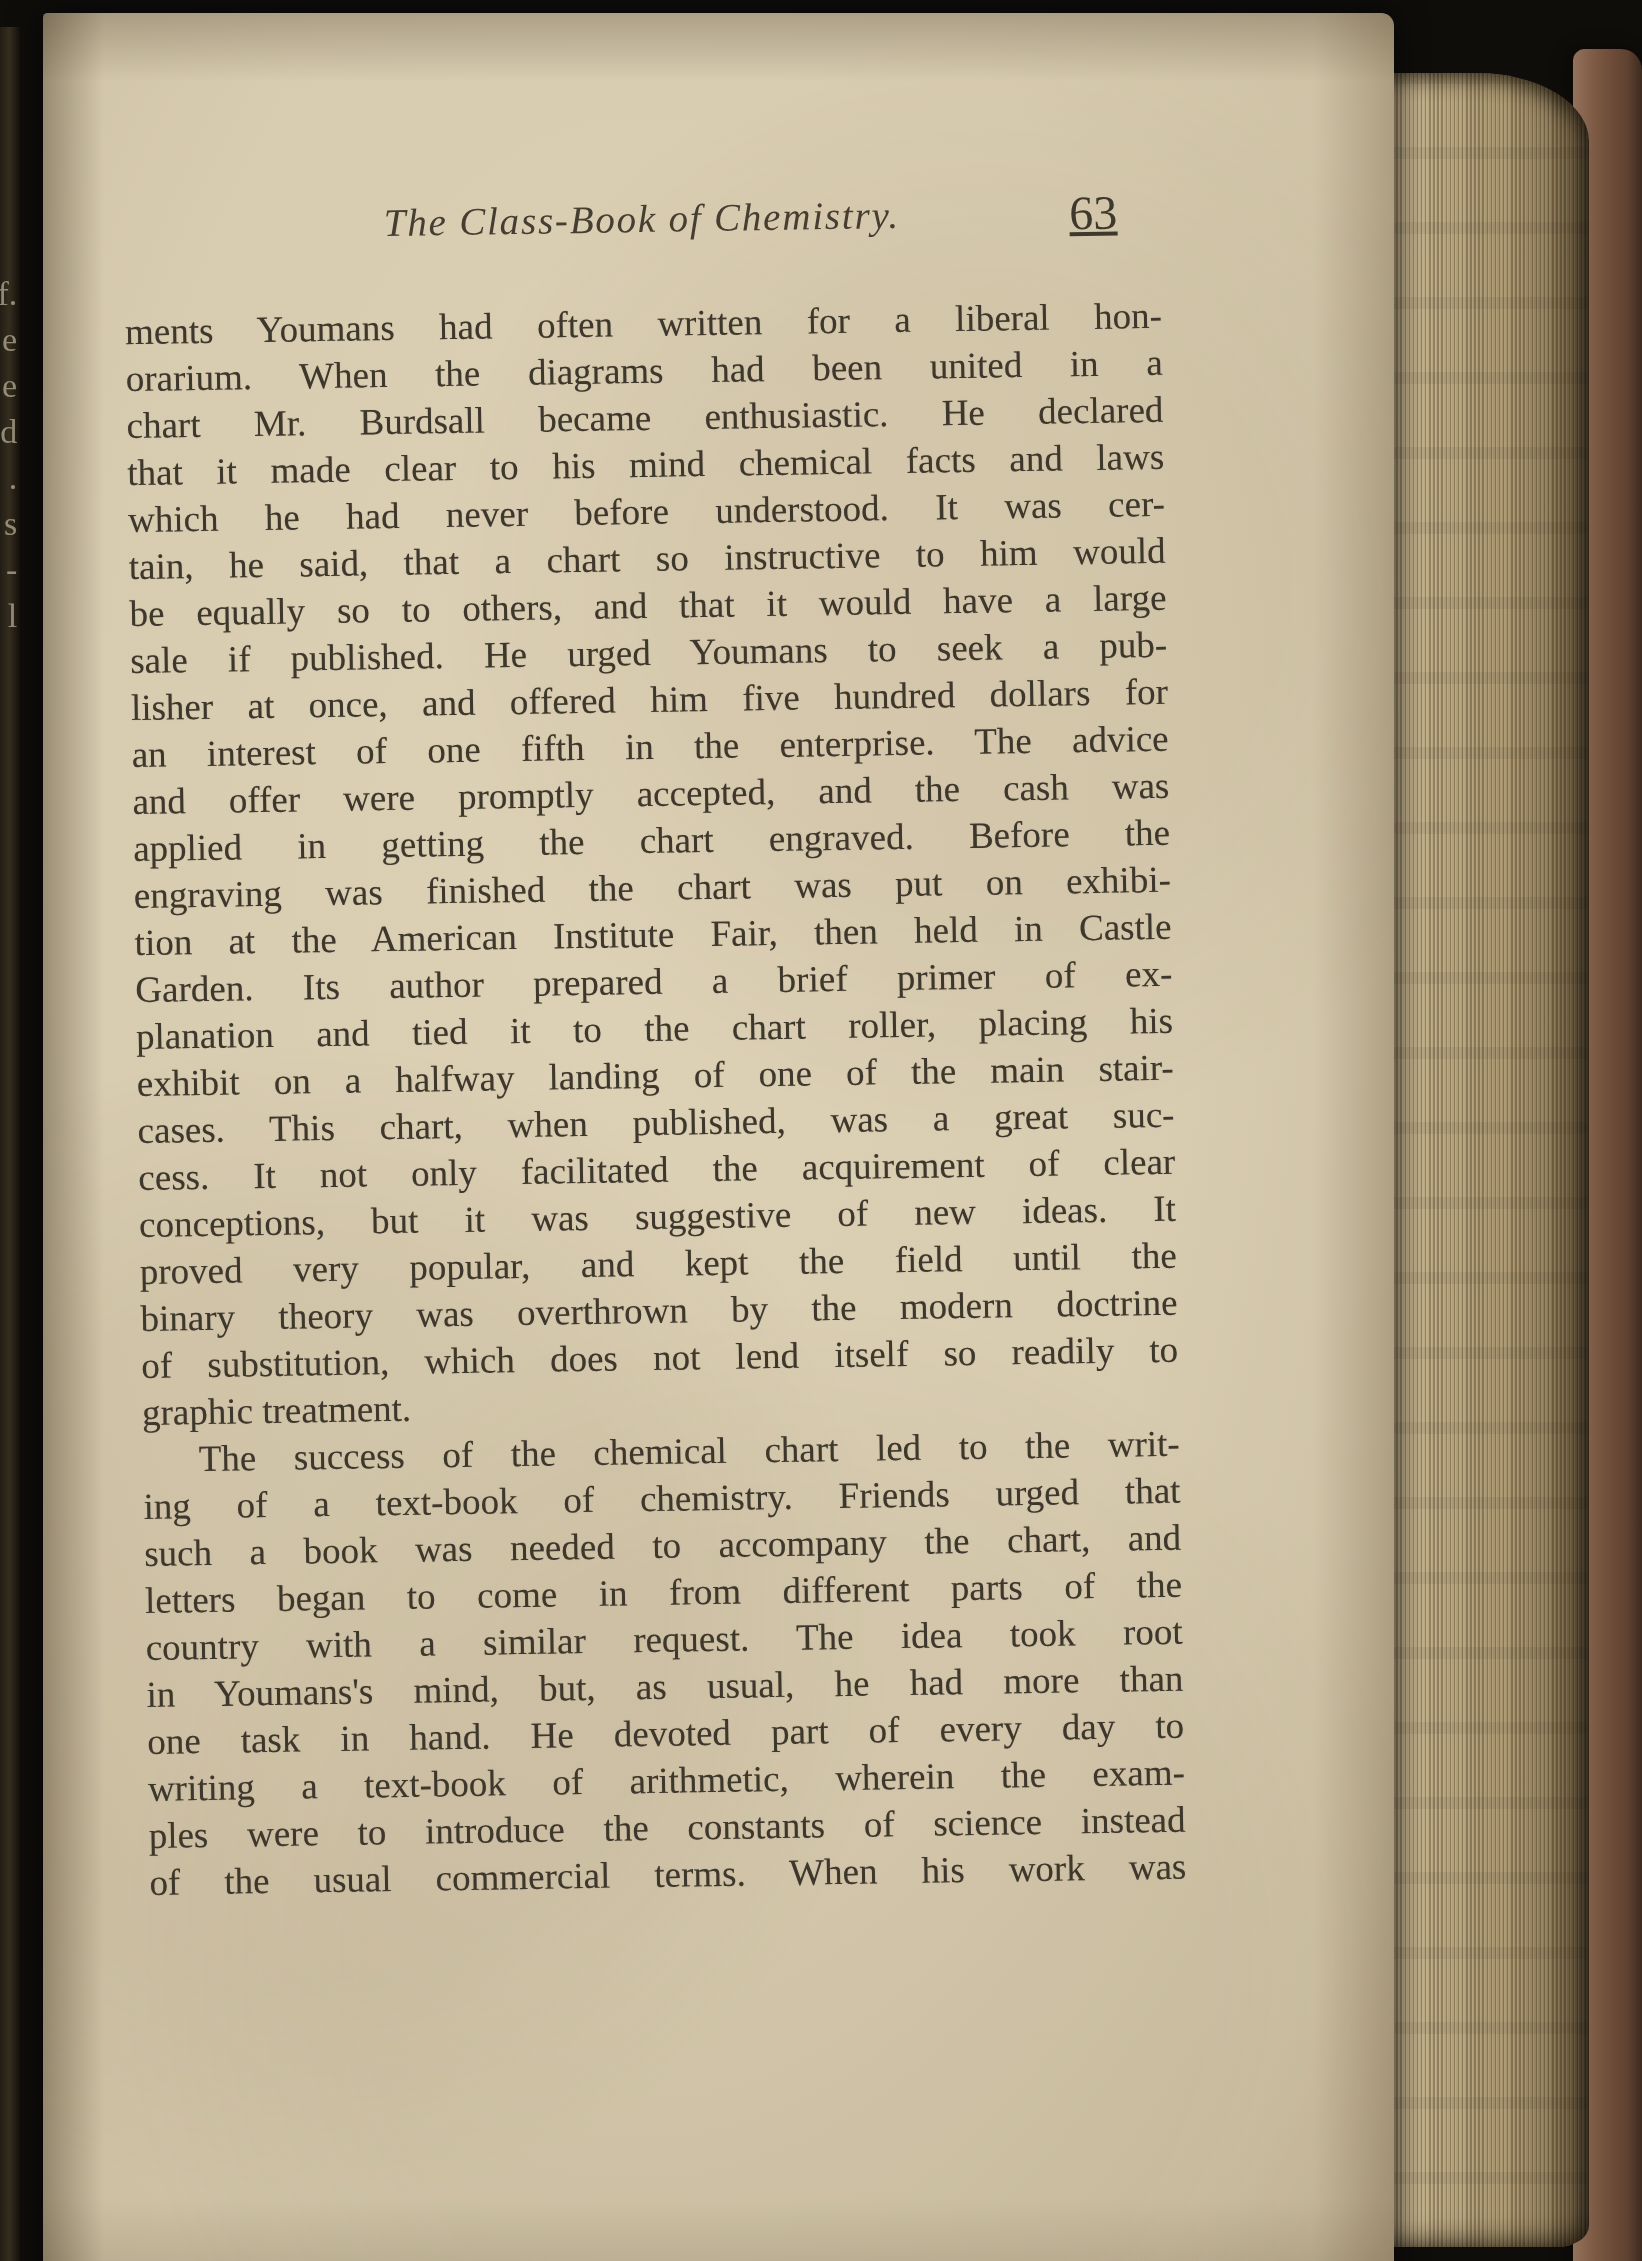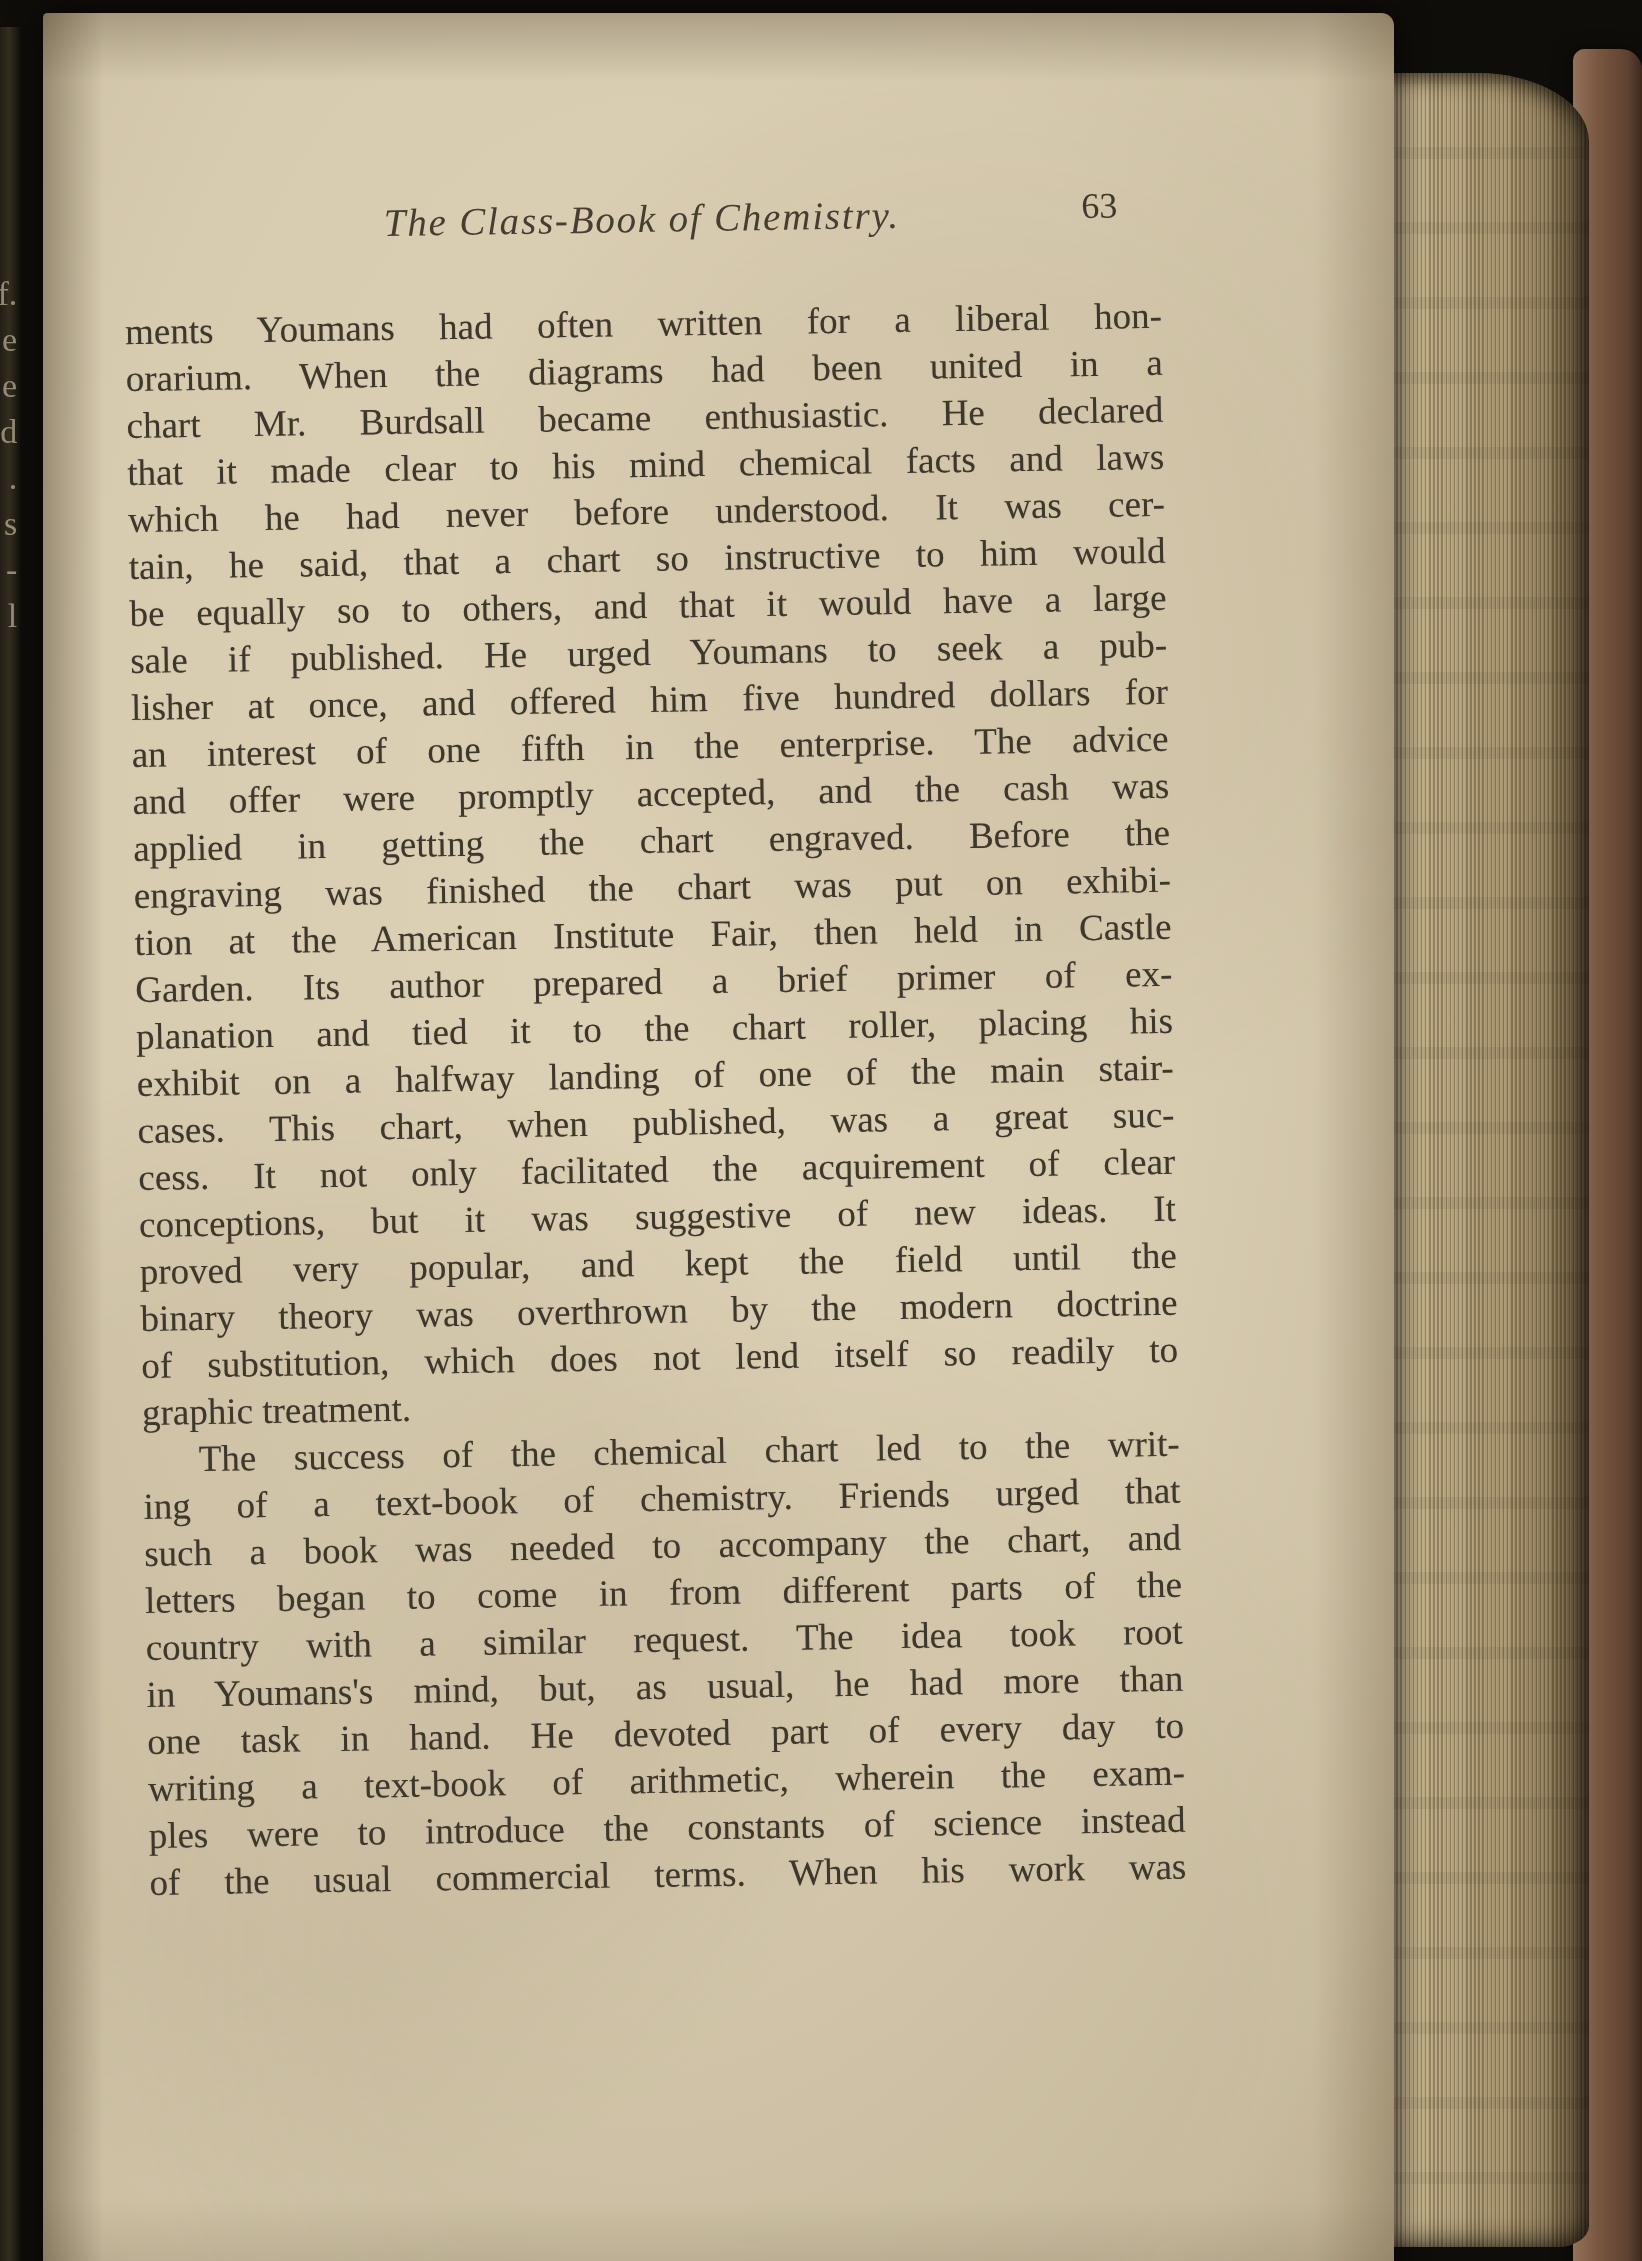--- a/index.html
+++ b/index.html
@@ -107,22 +107,23 @@
     left: 0; right: 0;
     text-align: center;
     font-style: italic;
     font-size: 39px;
     letter-spacing: 1.8px;
     color: #463e31;
   }
   .pagenum {
     position: absolute;
     right: 43px; top: -3.6px;
-    font-size: 36px;
+    font-size: 48px;
     color: #3f382c;
+    text-decoration: underline;
   }
   .text-block { width: 1037px; }
   .paragraph { margin: 0; }
   .line {
     font-size: 37px;
     line-height: 47px;
     color: #3e372c;
     text-align: justify;
     text-align-last: justify;
     text-shadow: 0 0 0.9px rgba(62,55,44,0.35);

